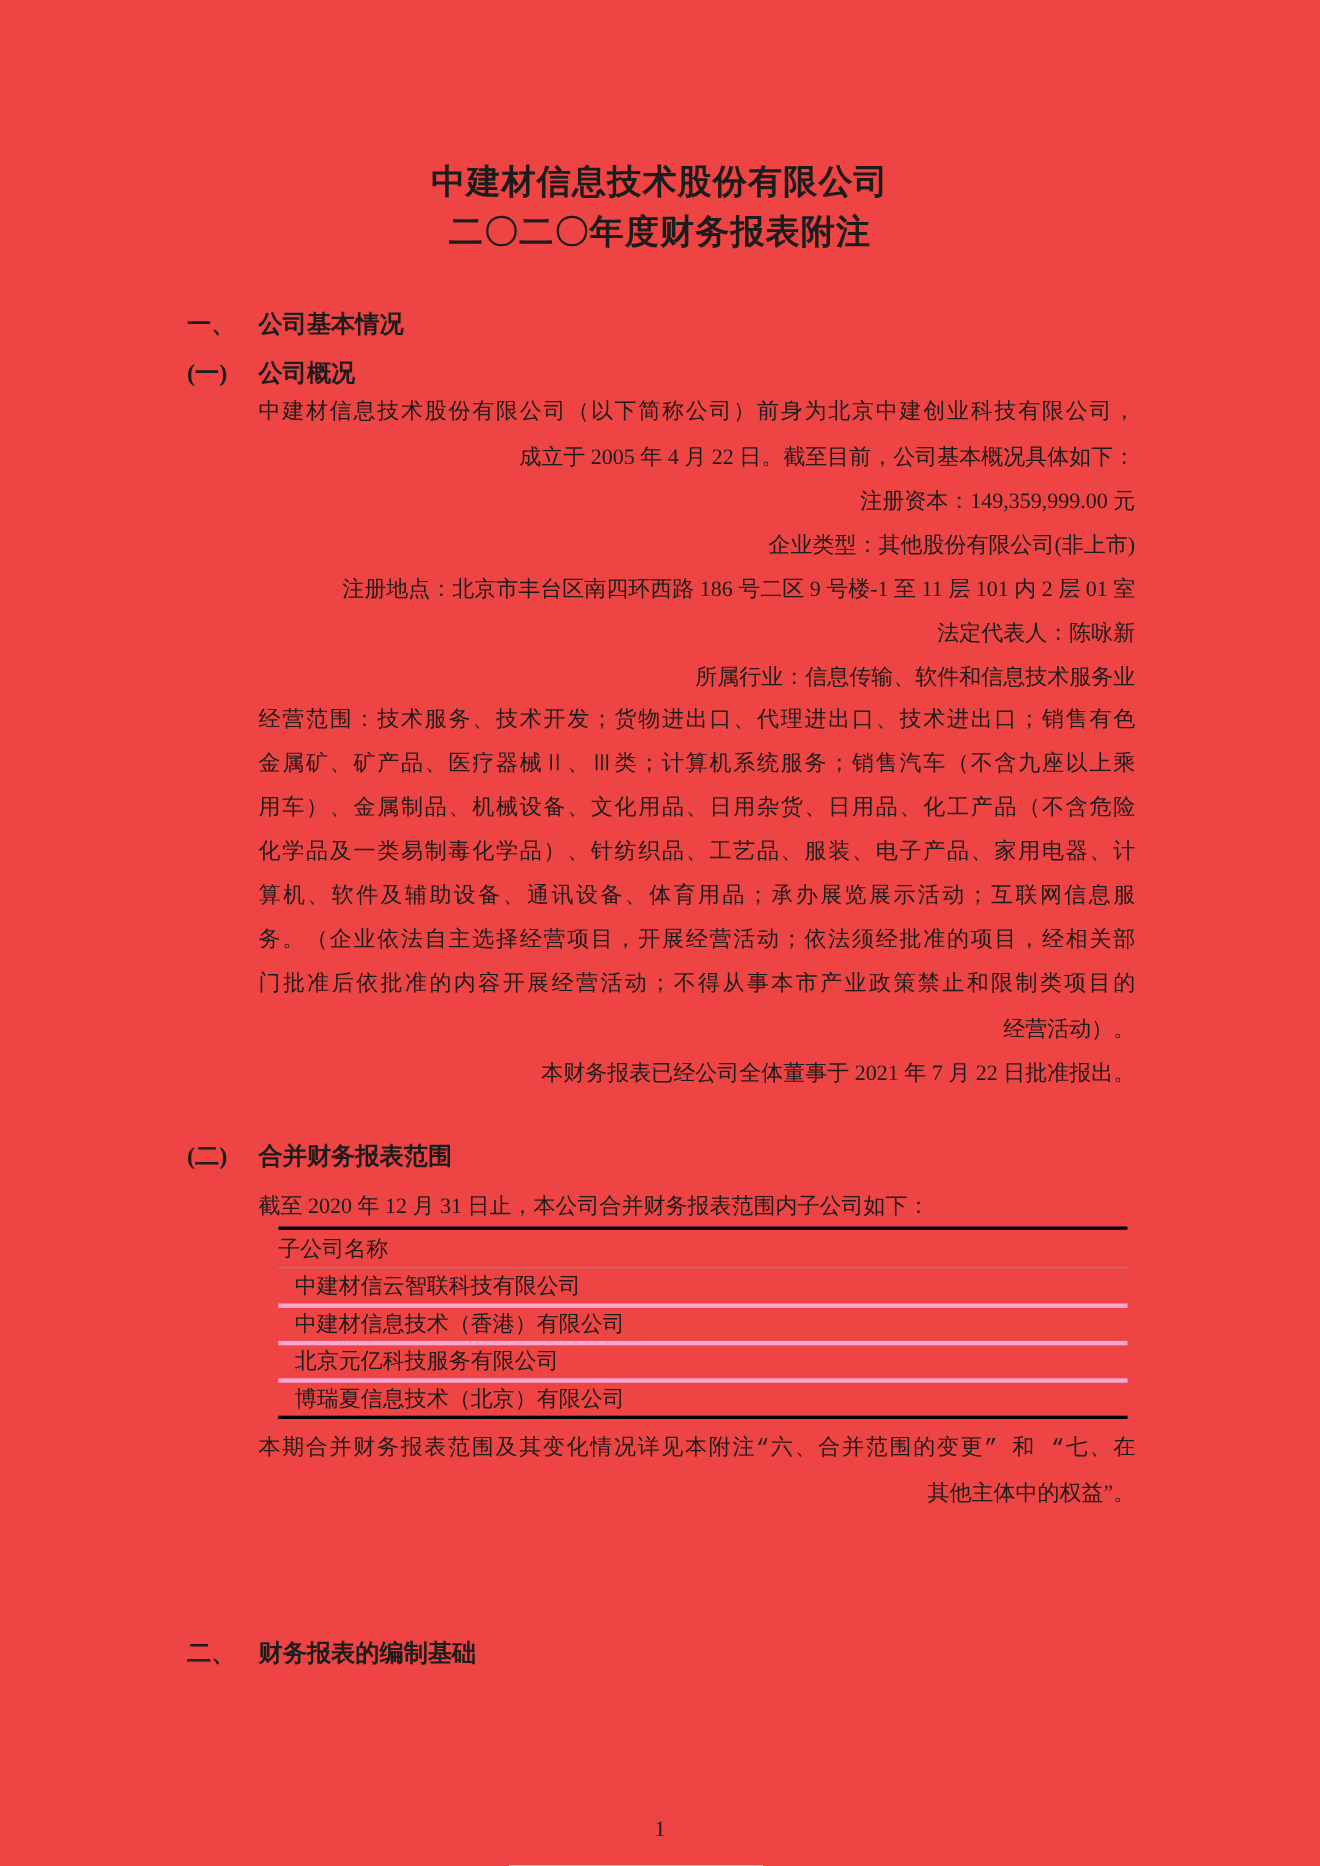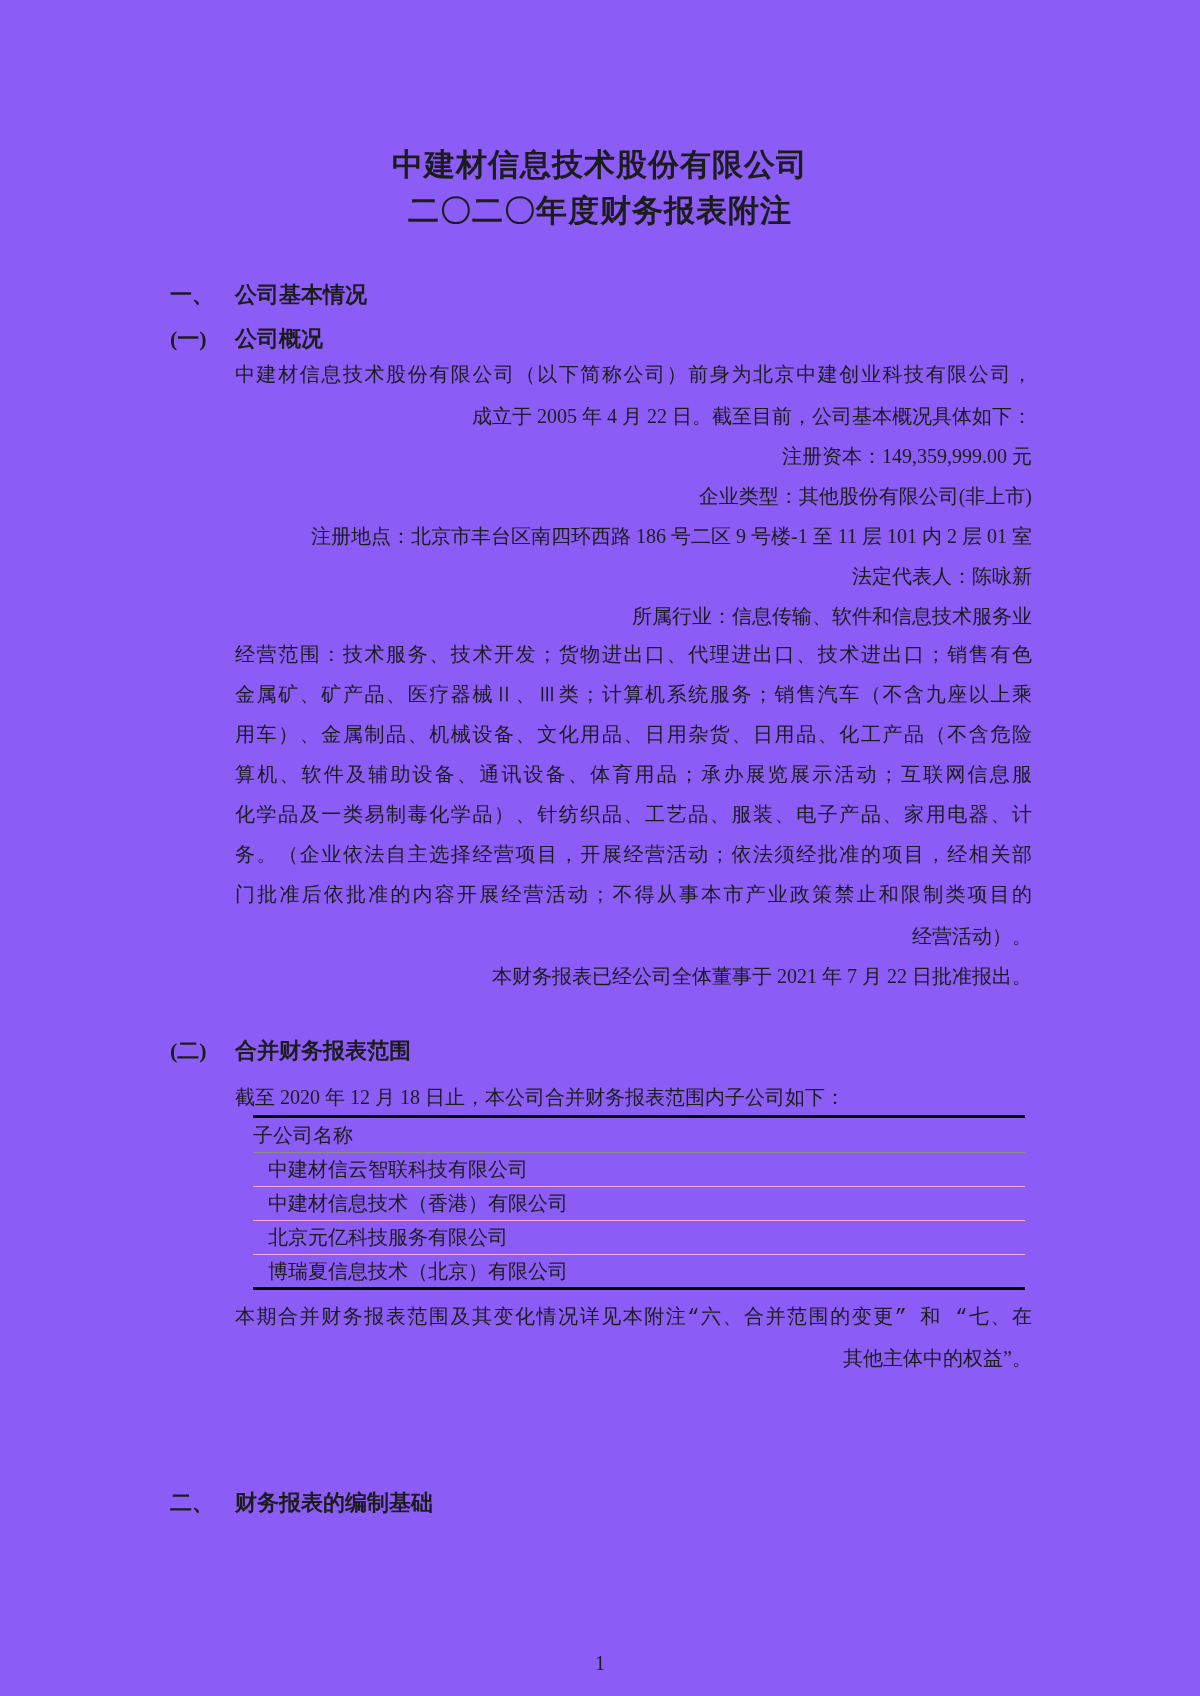--- a/index.html
+++ b/index.html
@@ -1,20 +1,20 @@
 <!DOCTYPE html>
 <html lang="zh"><head>
 <meta charset="utf-8">
 <style>
   html,body{margin:0;padding:0;background:#e9e9e9;}
   .page{
     position:relative;
     width:1200px;height:1696px;
     margin:0 auto;
-    background:#8b5cf6;
+    background:#ef4444;
     color:#1c1c1c;
     font-family:"Liberation Serif","DejaVu Serif",serif;
     font-size:20px;
     overflow:hidden;
     box-sizing:border-box;
     padding-top:146px;
   }
   
   .title-block{text-align:center;}
   .doc-title{
@@ -57,21 +57,21 @@
     border-bottom:3px solid #000;
     border-collapse:collapse;
   }
   .subsidiary-table .thead-row{
     height:36px;
     border-bottom:1px solid #8d8d8d;
     font-size:20px;
   }
   .subsidiary-table .data-row{
     height:34px;
-    border-bottom:1px solid #f9a8d4;
+    border-bottom:4px solid #f9a8d4;
     font-size:20px;
   }
   .subsidiary-table .data-row:last-child{border-bottom:none;}
   .subsidiary-table td{padding:0 0 0 15px;}
   .subsidiary-table .thead-row td{padding:0;}
   
   .outro-lines{
     margin-left:235px;width:797px;line-height:40px;margin-top:8px;
     font-size:20px;
   }
@@ -105,34 +105,34 @@
     <div class="bline fill">中建材信息技术股份有限公司（以下简称公司）前身为北京中建创业科技有限公司，</div>
     <div class="bline">成立于 2005 年 4 月 22 日。截至目前，公司基本概况具体如下：</div>
     <div class="bline">注册资本：149,359,999.00 元</div>
     <div class="bline">企业类型：其他股份有限公司(非上市)</div>
     <div class="bline">注册地点：北京市丰台区南四环西路 186 号二区 9 号楼-1 至 11 层 101 内 2 层 01 室</div>
     <div class="bline">法定代表人：陈咏新</div>
     <div class="bline">所属行业：信息传输、软件和信息技术服务业</div>
     <div class="bline fill">经营范围：技术服务、技术开发；货物进出口、代理进出口、技术进出口；销售有色</div>
     <div class="bline fill">金属矿、矿产品、医疗器械Ⅱ、Ⅲ类；计算机系统服务；销售汽车（不含九座以上乘</div>
     <div class="bline fill">用车）、金属制品、机械设备、文化用品、日用杂货、日用品、化工产品（不含危险</div>
+    <div class="bline fill">化学品及一类易制毒化学品）、针纺织品、工艺品、服装、电子产品、家用电器、计</div>
     <div class="bline fill">算机、软件及辅助设备、通讯设备、体育用品；承办展览展示活动；互联网信息服</div>
-    <div class="bline fill">化学品及一类易制毒化学品）、针纺织品、工艺品、服装、电子产品、家用电器、计</div>
     <div class="bline fill">务。（企业依法自主选择经营项目，开展经营活动；依法须经批准的项目，经相关部</div>
     <div class="bline fill">门批准后依批准的内容开展经营活动；不得从事本市产业政策禁止和限制类项目的</div>
     <div class="bline">经营活动）。</div>
     <div class="bline">本财务报表已经公司全体董事于 2021 年 7 月 22 日批准报出。</div>
   </div>
 
   <div class="sec-row sub-two">
     <span class="sec-num">(二)</span>
     <span>合并财务报表范围</span>
   </div>
 
-  <div class="intro-line">截至 2020 年 12 月 18 日止，本公司合并财务报表范围内子公司如下：</div>
+  <div class="intro-line">截至 2020 年 12 月 31 日止，本公司合并财务报表范围内子公司如下：</div>
 
   <table class="subsidiary-table">
     <tbody>
       <tr class="thead-row">
         <td>子公司名称</td>
       </tr>
       <tr class="data-row">
         <td>中建材信云智联科技有限公司</td>
       </tr>
       <tr class="data-row">

